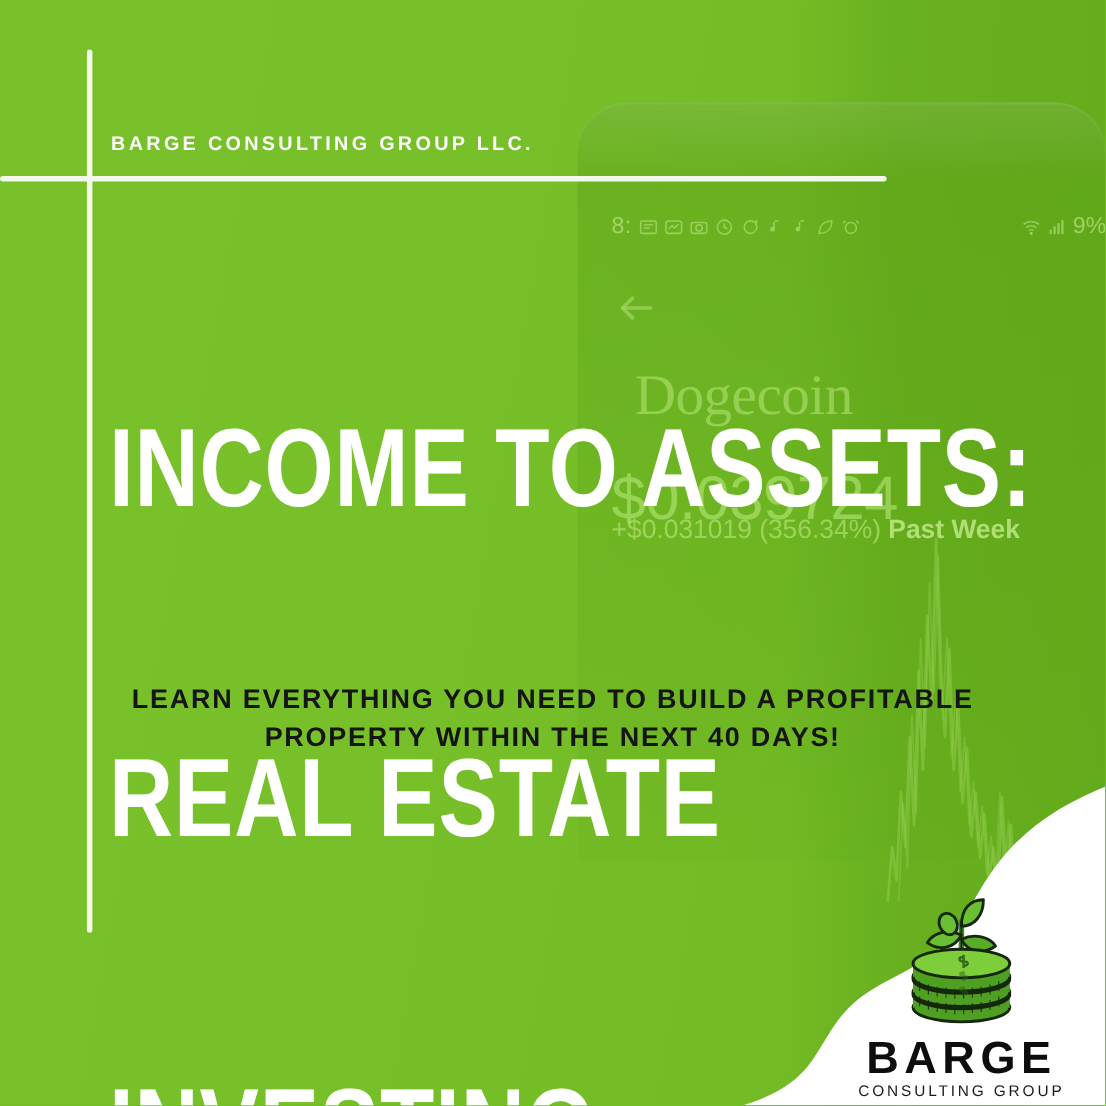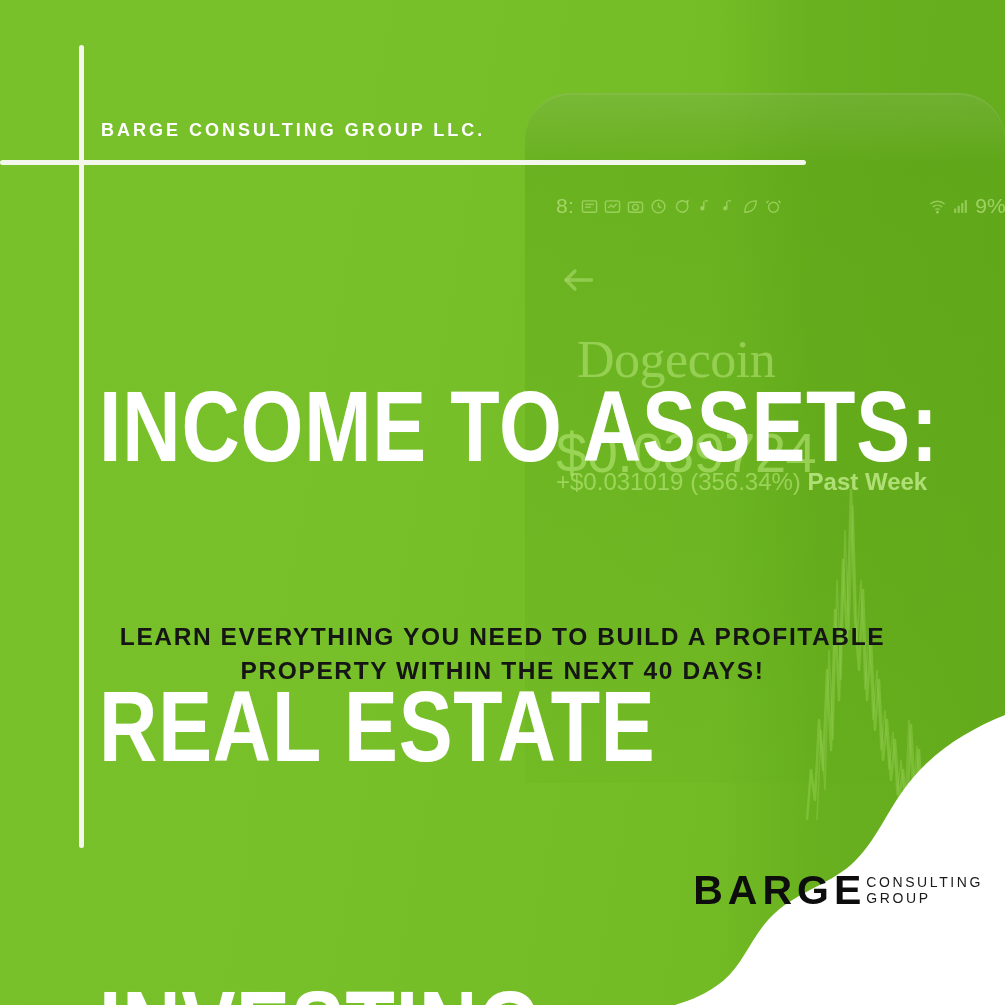--- a/index.html
+++ b/index.html
@@ -127,21 +127,21 @@
     font-family:"Liberation Sans", sans-serif;
   }
   .subhead span{ display:block; }
 
   
   .blob{ position:absolute; right:0; bottom:0; width:330px; height:330px; }
 
   .logo{
     position:absolute; right:22px; bottom:6px;
     width:218px; height:220px;
-    display:flex; flex-direction:row; align-items:center; justify-content:flex-end;
+    display:flex; flex-direction:column; align-items:center; justify-content:flex-end;
   }
   .logo-mark{ width:140px; height:140px; }
   .logo-word{
     font-family:"Liberation Sans", sans-serif;
     font-weight:700; font-size:41px; letter-spacing:5px;
     color:#0d0d0d; line-height:42px; margin-top:2px;
   }
   .logo-sub{
     font-family:"Liberation Sans", sans-serif;
     font-weight:400; font-size:14px; letter-spacing:2.6px;

